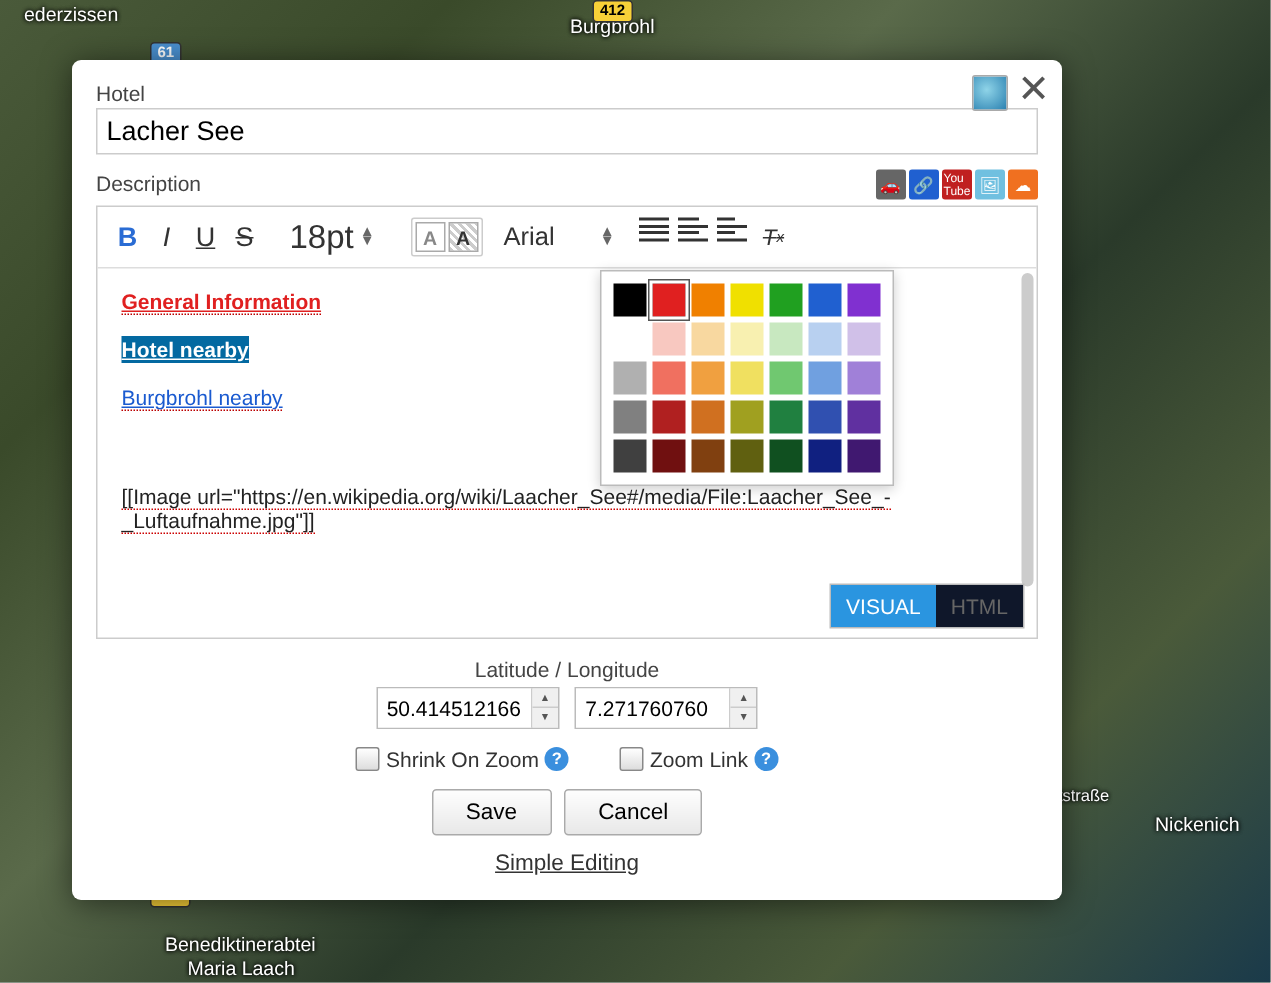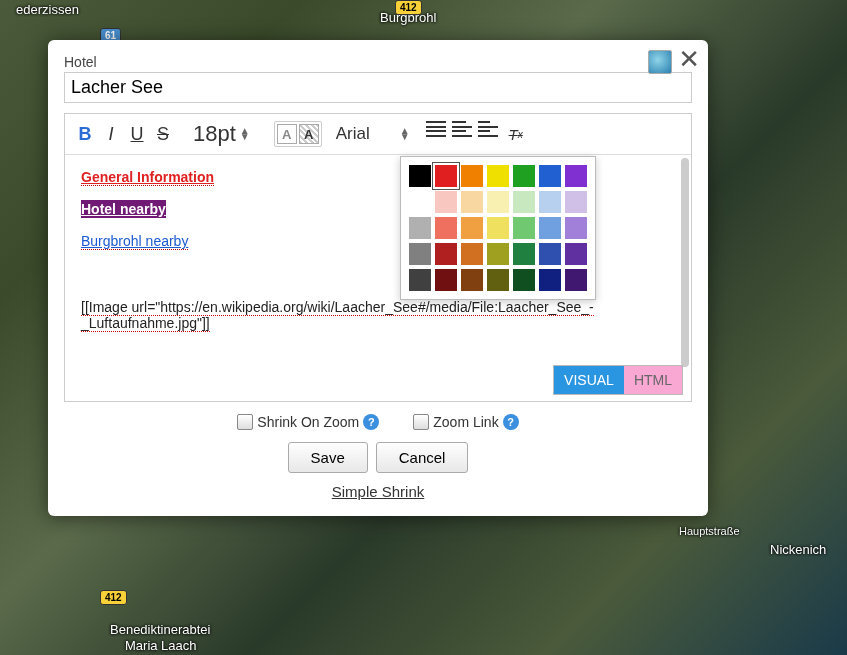--- a/index.html
+++ b/index.html
@@ -171,21 +171,21 @@
     text-decoration: underline;
     font-weight: bold;
     border-bottom: 1px dotted #b00;
   }
   .link-blue {
     color: #1a5ad0;
     text-decoration: underline;
     border-bottom: 1px dotted #b00;
   }
   .link-hl {
-    background: #701a75;
+    background: #0369a1;
     color: #fff;
     padding: 1px 0;
     text-decoration: underline;
     font-weight: bold;
   }
   .wiki-txt {
     color: #222;
     font-size: 14px;
     margin-top: 50px;
   }
@@ -217,21 +217,21 @@
     right: 8px;
     bottom: 6px;
     display: flex;
     border: 1px solid #bbb;
   }
   .view-tab {
     padding: 6px 10px;
     font-size: 14px;
     cursor: pointer;
     color: #666;
-    background: #f9a8d4;
+    background: #0f172a;
   }
   .view-tab.active { background: #2a95e0; color: #fff; }
   .coords {
     margin-top: 12px;
     text-align: center;
   }
   .coords-label {
     font-size: 14px;
     color: #444;
     margin-bottom: 4px;
@@ -334,20 +334,30 @@
   <div class="road-shield" style="left:100px;top:590px">412</div>
 </div>
 
 <div class="dialog">
   <div class="globe-icon"></div>
   <div class="close-btn">✕</div>
 
   <div class="field-label">Hotel</div>
   <input class="title-input" value="Lacher See" style="">
 
+  <div class="desc-row">
+    <div class="field-label">Description</div>
+    <div class="desc-icons">
+      <div class="desc-icon" style="background:#666">🚗</div>
+      <div class="desc-icon" style="background:#2060d0">🔗</div>
+      <div class="desc-icon" style="background:#c02020;font-size:8px">You<br>Tube</div>
+      <div class="desc-icon" style="background:#70c0e0">🖼</div>
+      <div class="desc-icon" style="background:#f07020">☁</div>
+    </div>
+  </div>
 
   <div class="editor">
     <div class="toolbar">
       <div class="tb-btn bold">B</div>
       <div class="tb-btn" style="font-style:italic">I</div>
       <div class="tb-btn" style="text-decoration:underline">U</div>
       <div class="tb-btn" style="text-decoration:line-through">S</div>
       <div class="tb-sep"></div>
       <div class="font-size">
         <span class="font-size-val">18pt</span>
@@ -439,35 +449,52 @@
     </div>
 
     <div class="scrollbar"></div>
 
     <div class="view-tabs">
       <div class="view-tab active">VISUAL</div>
       <div class="view-tab">HTML</div>
     </div>
   </div>
 
+  <div class="coords">
+    <div class="coords-label">Latitude / Longitude</div>
+    <span class="coord-in">
+      <input value="50.414512166" style="">
+      <span class="spinner">
+          <div>▲</div>
+          <div>▼</div>
+        </span>
+    </span>
+    <span class="coord-in">
+      <input value="7.271760760" style="">
+      <span class="spinner">
+          <div>▲</div>
+          <div>▼</div>
+        </span>
+    </span>
+  </div>
 
   <div class="checks">
     <div class="check-item">
       <div class="cb"></div>
       <span>Shrink On Zoom</span>
       <div class="help-ic">?</div>
     </div>
     <div class="check-item">
       <div class="cb"></div>
       <span>Zoom Link</span>
       <div class="help-ic">?</div>
     </div>
   </div>
 
   <div class="btns">
     <button class="btn">Save</button>
     <button class="btn">Cancel</button>
   </div>
 
   <div class="simple-link">
-    <span>Simple Shrink</span>
+    <span>Simple Editing</span>
   </div>
 </div>
 
 </body></html>

